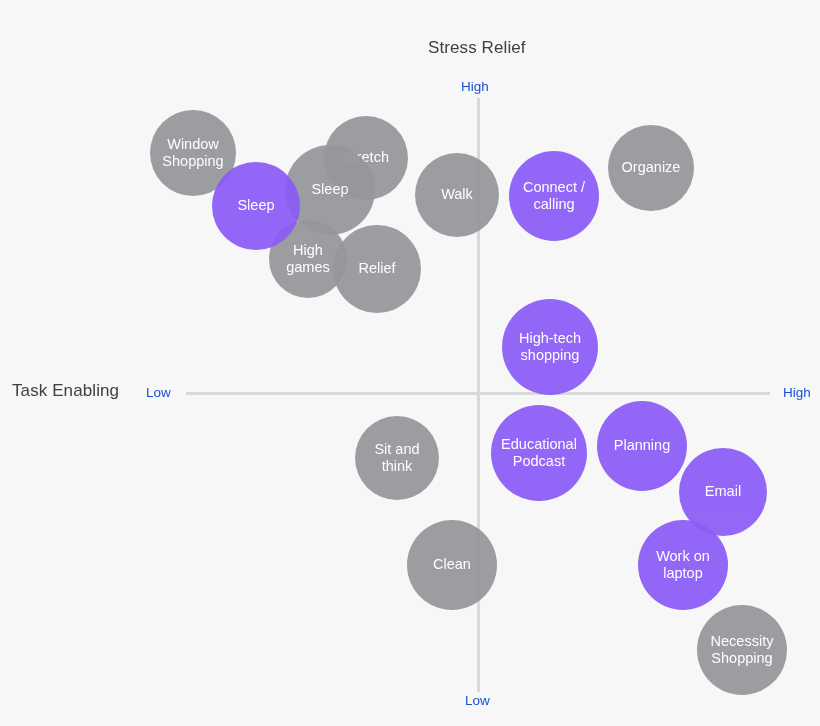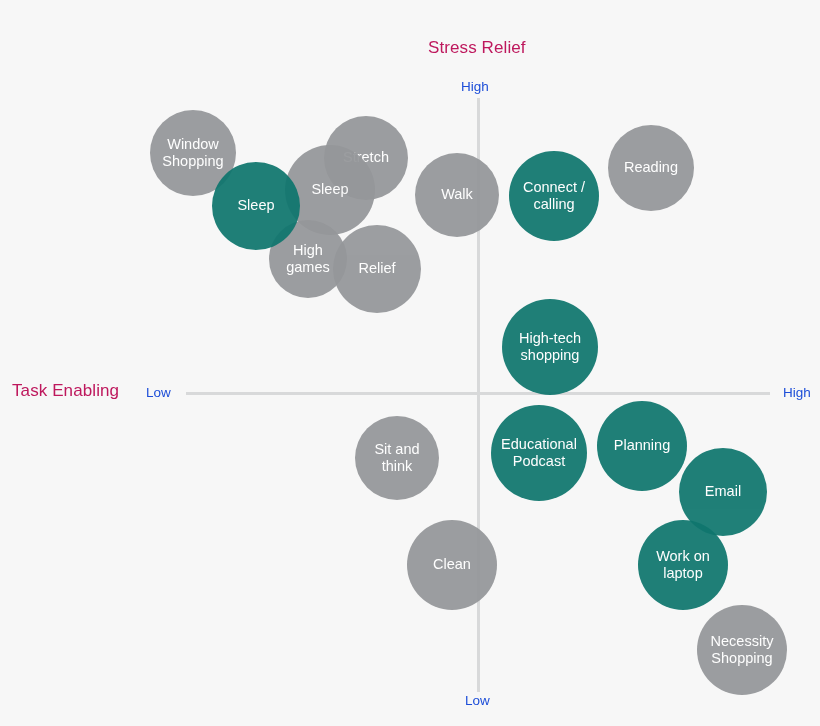--- a/index.html
+++ b/index.html
@@ -31,21 +31,21 @@
   .axis-v {
     left: 477px;
     top: 98px;
     width: 3px;
     height: 594px;
   }
 
   
   .axis-title {
     position: absolute;
-    color: #be185d;
+    color: #404040;
     font-size: 17px;
     letter-spacing: .1px;
     white-space: nowrap;
   }
   #title-stress {
     left: 428px;
     top: 38px;
   }
   #title-task {
     left: 12px;
@@ -76,21 +76,21 @@
     box-sizing: border-box;
     padding: 2px;
     opacity: .93;
   }
   .bubble .lbl {
     display: block;
     pointer-events: none;
     white-space: pre-line;
   }
   .cat-grey   { background: #95979a; }
-  .cat-orange { background: #0f766e; }
+  .cat-orange { background: #8b5cf6; }
 </style>
 </head>
 <body>
 
 <div id="stage">
 
   <div class="axis axis-h"></div>
   <div class="axis axis-v"></div>
 
   <div class="axis-title" id="title-stress">Stress Relief</div>
@@ -116,21 +116,21 @@
         <span class="lbl">High
 games</span>
       </div>
       <div class="bubble cat-grey" style="left: 333px; top: 225px; width: 88px; height: 88px;">
         <span class="lbl">Relief</span>
       </div>
       <div class="bubble cat-grey" style="left: 415px; top: 153px; width: 84px; height: 84px;">
         <span class="lbl">Walk</span>
       </div>
       <div class="bubble cat-grey" style="left: 608px; top: 125px; width: 86px; height: 86px;">
-        <span class="lbl">Reading</span>
+        <span class="lbl">Organize</span>
       </div>
       <div class="bubble cat-grey" style="left: 355px; top: 416px; width: 84px; height: 84px;">
         <span class="lbl">Sit and
 think</span>
       </div>
       <div class="bubble cat-grey" style="left: 407px; top: 520px; width: 90px; height: 90px;">
         <span class="lbl">Clean</span>
       </div>
       <div class="bubble cat-grey" style="left: 697px; top: 605px; width: 90px; height: 90px;">
         <span class="lbl">Necessity

